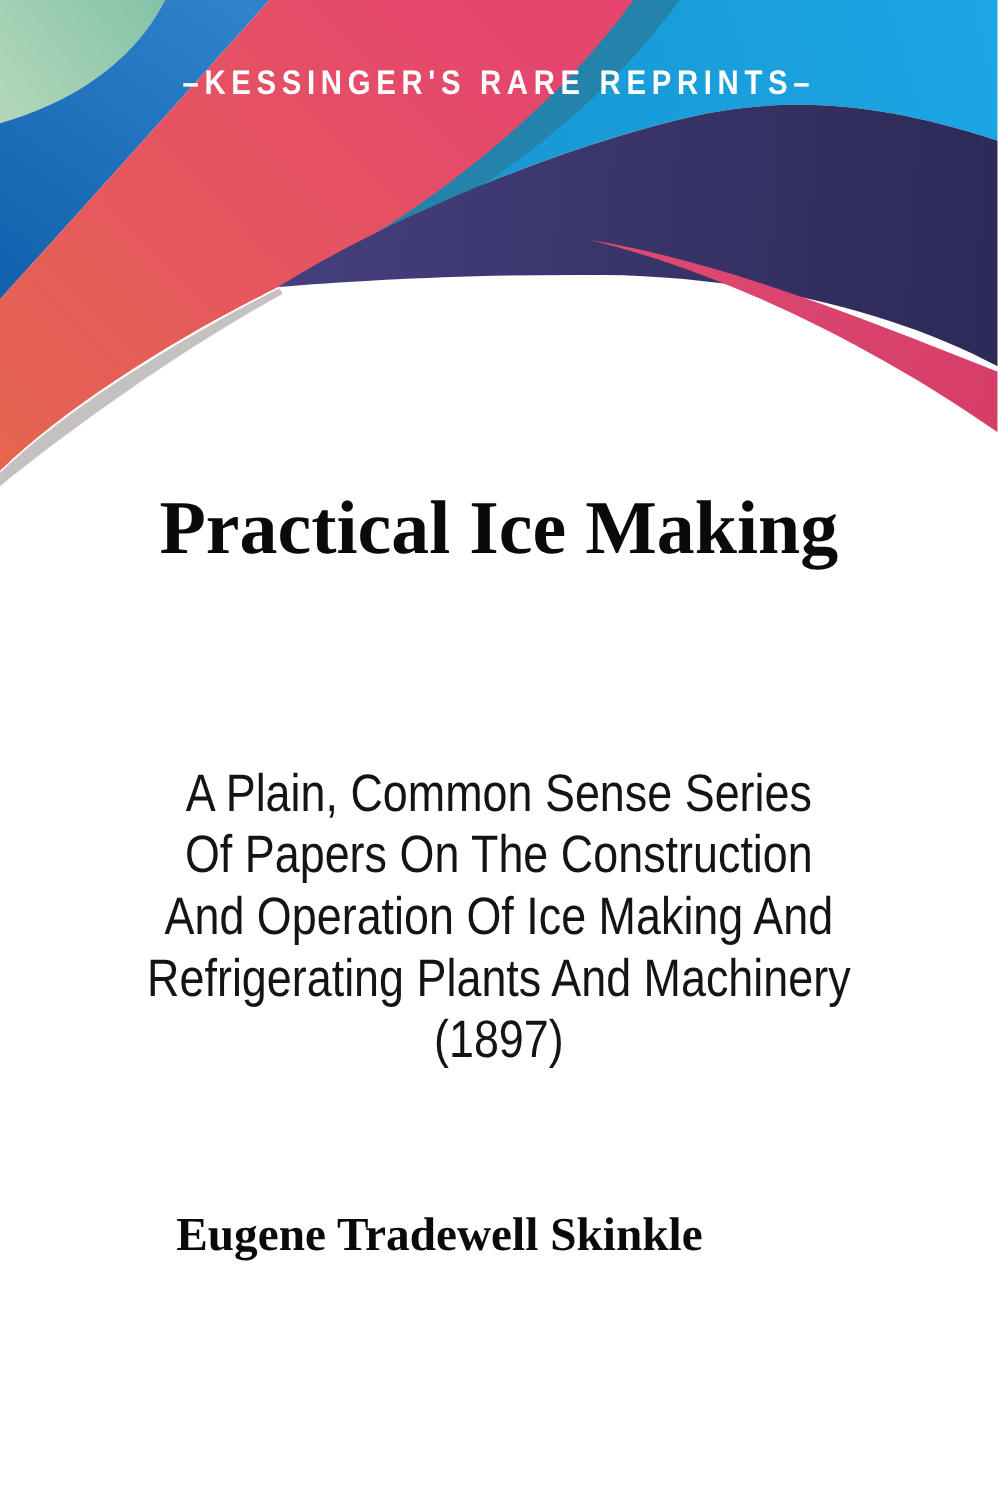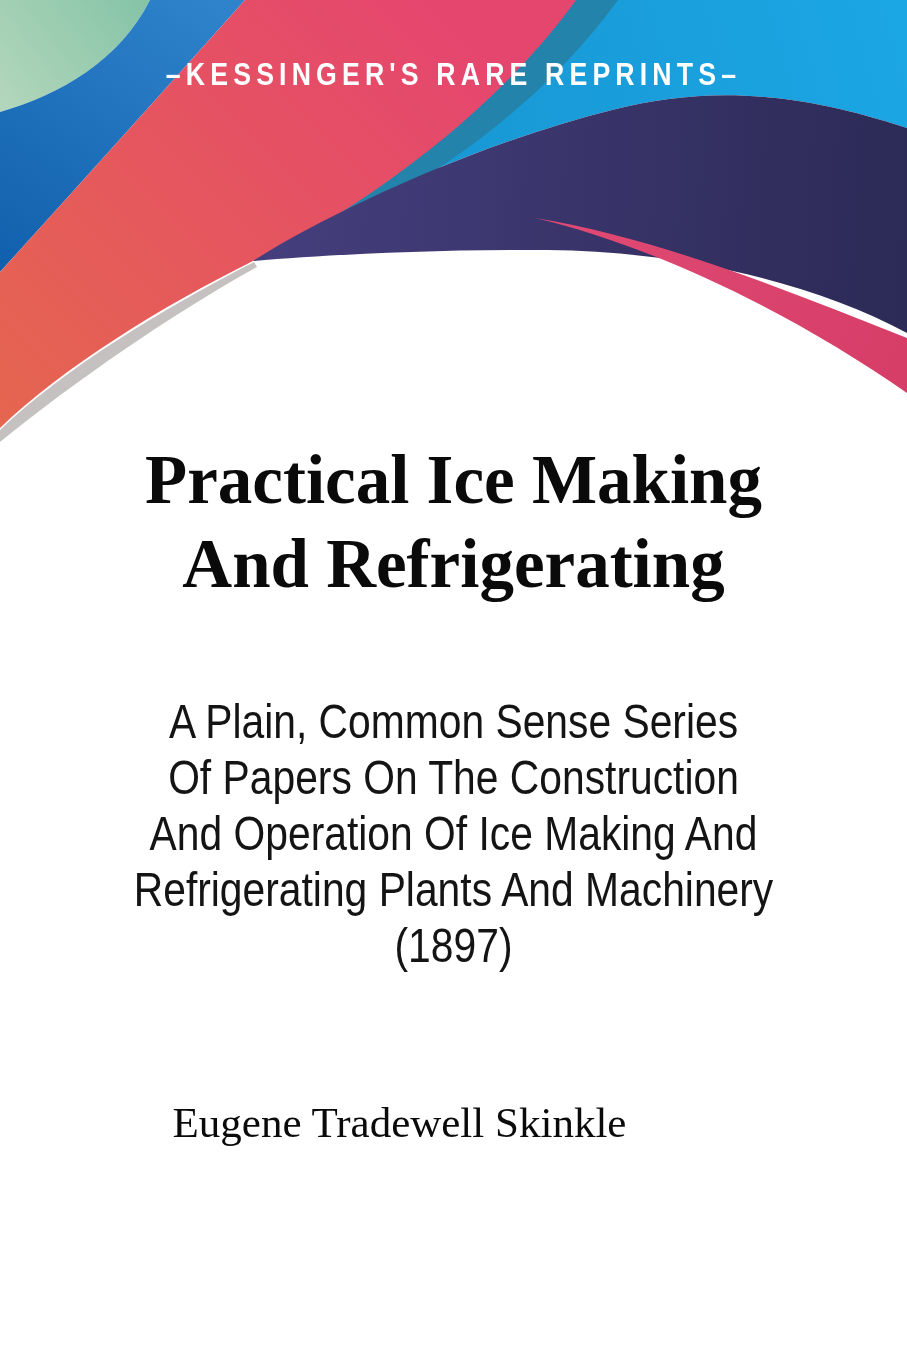--- a/index.html
+++ b/index.html
@@ -40,21 +40,21 @@
     font-size: 48px;
     line-height: 56px;
     color: #141414;
     transform: scaleX(0.85);
     transform-origin: 50% 50%;
   }
   .author {
     position: absolute; top: 1098px; left: 0; width: 799px;
     text-align: center;
     font-family: "Liberation Serif", serif;
-    font-weight: 400;
+    font-weight: 700;
     font-size: 43px;
     color: #0a0a0a;
   }
 </style>
 </head>
 <body>
 
 <div>
 
   <svg class="art" width="907" height="500" viewBox="0 0 907 500" xmlns="http://www.w3.org/2000/svg">
@@ -92,21 +92,20 @@
     <path d="M245,0 L576,0 C484,128 334,224 253,261 C162,306 62,368 0,428 L0,272 Q118,142 245,0 Z" fill="url(#gPink)"></path>
     <path d="M0,430 C62,370 164,308 254,262 L257,267 C172,314 74,382 0,442 Z" fill="#c5c1c1"></path>
     <path d="M253,261 C320,218 470,145 616,109 C695,90 780,86 907,128 L907,333 C812,282 678,251 548,250 C436,249 322,255 253,261 Z" fill="url(#gNavy)"></path>
     <path d="M535,218 C660,238 790,292 907,338 L907,393 C795,315 658,247 535,218 Z" fill="url(#gRibbon)"></path>
   </svg>
 
   <div class="banner">–KESSINGER'S RARE REPRINTS–</div>
 
   <div class="title">
     <div>Practical Ice Making</div>
-    <div>And Refrigerating</div>
   </div>
 
   <div class="subtitle">
     <div>A Plain, Common Sense Series</div>
     <div>Of Papers On The Construction</div>
     <div>And Operation Of Ice Making And</div>
     <div>Refrigerating Plants And Machinery</div>
     <div>(1897)</div>
   </div>
 

